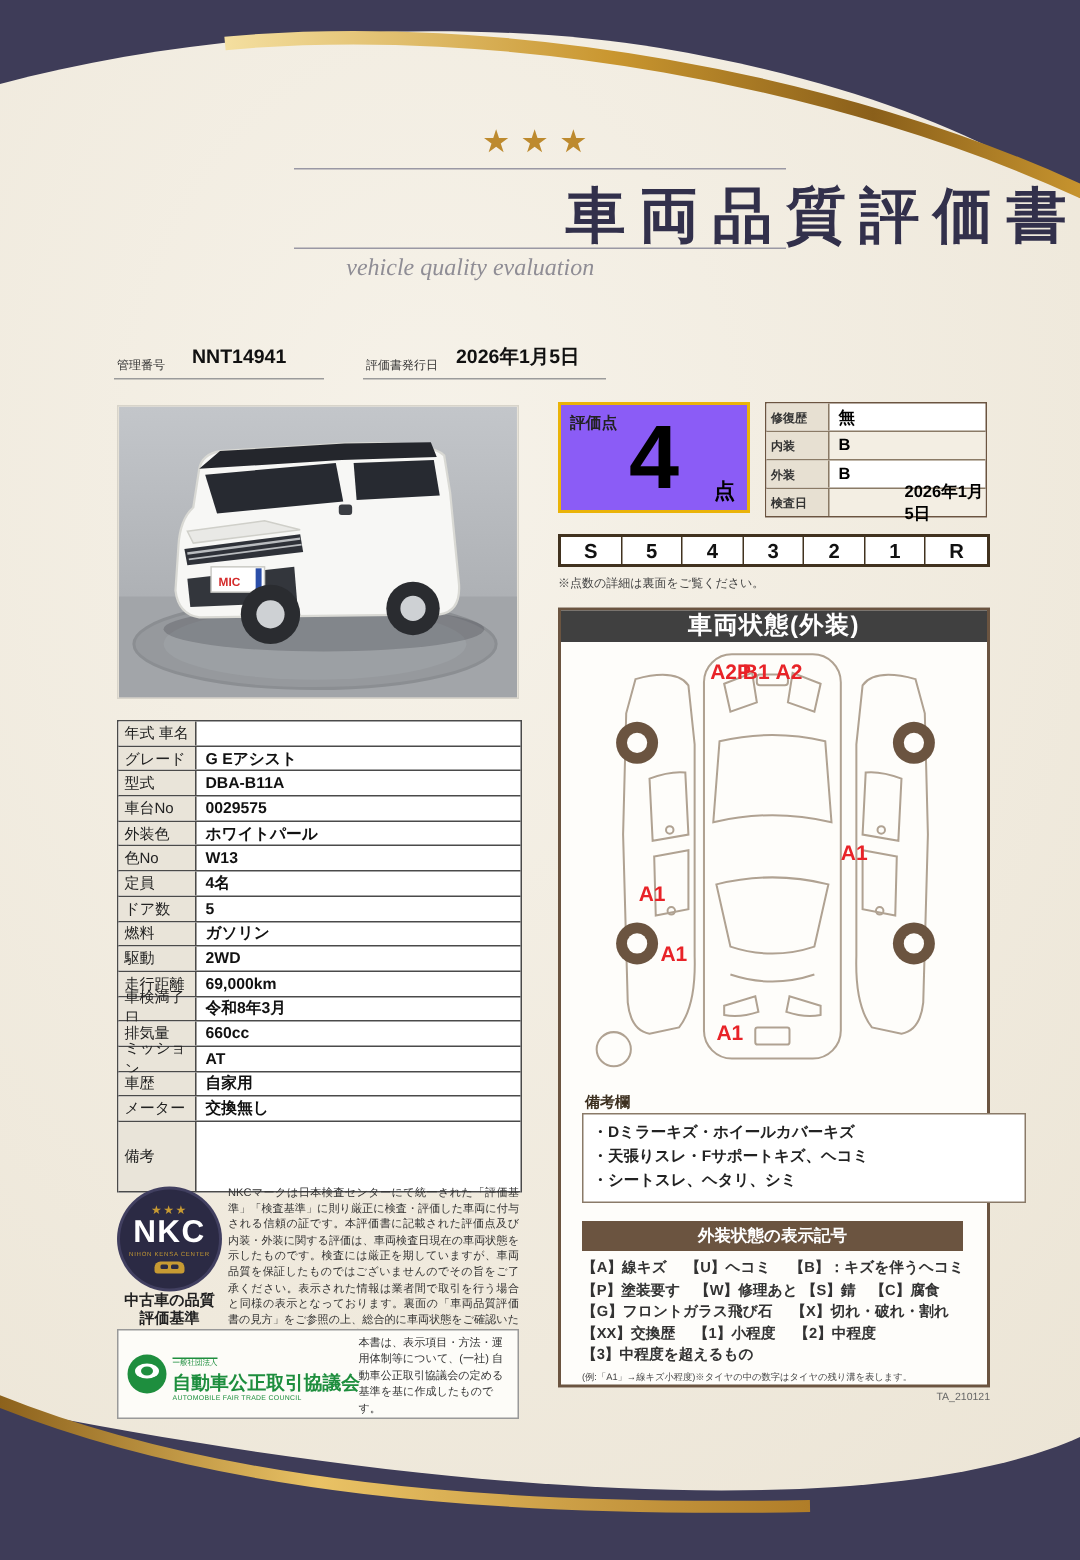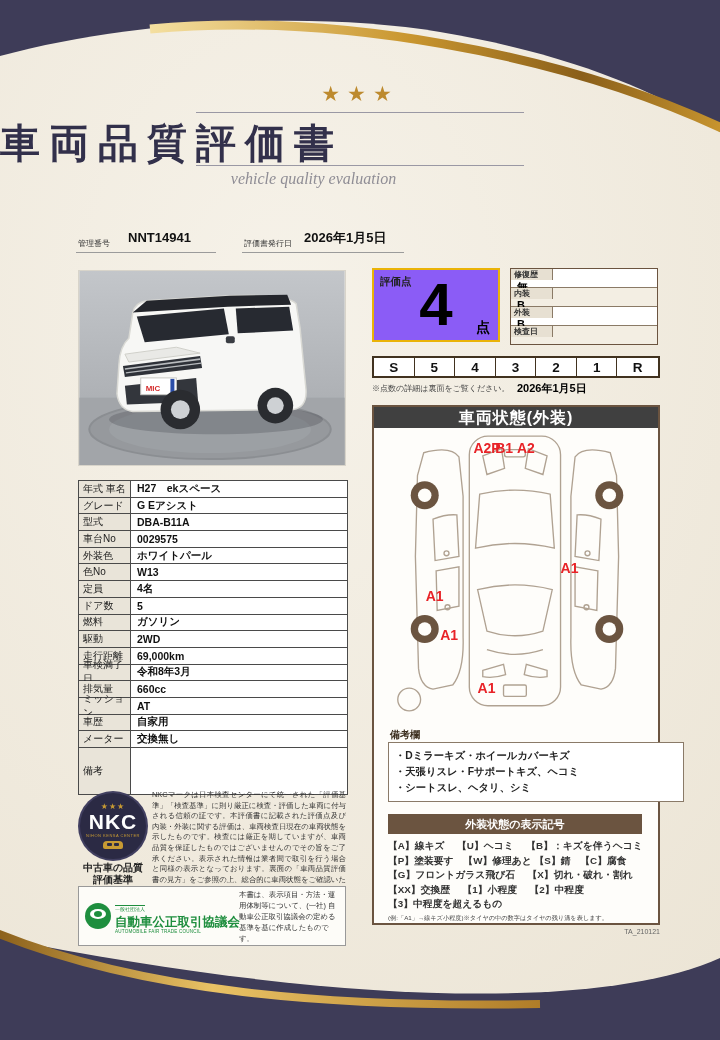--- a/index.html
+++ b/index.html
@@ -3,21 +3,21 @@
 <meta charset="utf-8">
 <style>
   html,body{margin:0;padding:0;background:#3e3c58;}
   #page{position:relative;width:720px;height:1040px;overflow:hidden;
         font-family:"Liberation Sans",sans-serif;color:#222;}
   #bg{position:absolute;left:0;top:0;z-index:0;}
   .abs{position:absolute;}
   
   .stars{top:82px;left:0;width:720px;text-align:center;font-size:21px;letter-spacing:7px;color:#bd8a2e;z-index:2;}
   .rule{left:196px;width:328px;height:1px;background:#9a98a4;z-index:2;}
-  .title{top:116px;left:0;width:720px;text-align:left;font-family:"Liberation Serif",serif;
+  .title{top:116px;left:0;width:720px;text-align:right;font-family:"Liberation Serif",serif;
          font-weight:bold;font-size:40px;letter-spacing:9px;color:#32304b;z-index:2;}
   .subtitle{top:170px;left:0;width:627px;text-align:center;font-family:"Liberation Serif",serif;
             font-style:italic;font-size:16px;color:#8f8d95;z-index:2;}
   
   .meta-label{font-size:8px;color:#333;z-index:2;}
   .meta-value{font-size:13px;font-weight:bold;color:#111;z-index:2;}
   .meta-line{height:1px;background:#9b9b9b;z-index:2;}
   
   #photo{left:78px;top:270px;width:268px;height:196px;z-index:2;border:1px solid #d8d4ca;box-sizing:border-box;}
   
@@ -49,21 +49,21 @@
   .aftc-small{font-size:5px;color:#1e8e3e;border-top:1px solid #1e8e3e;display:inline-block;line-height:7px;}
   .aftc-name{font-size:12.5px;font-weight:bold;color:#1e8e3e;line-height:14px;white-space:nowrap;}
   .aftc-en{font-size:4.6px;color:#1e8e3e;letter-spacing:.2px;line-height:6px;}
   #aftc-desc{flex:1;font-size:7.4px;line-height:11px;color:#333;margin-left:6px;}
   
   #score-box{left:372px;top:268px;width:128px;height:74px;background:#8b5cf6;border:2px solid #eab308;z-index:2;box-sizing:border-box;}
   #score-label{position:absolute;left:6px;top:5px;font-size:10.5px;font-weight:bold;color:#222;}
   #score-value{position:absolute;left:0;top:2px;width:100%;text-align:center;font-size:60px;font-weight:bold;color:#000;line-height:66px;}
   #score-unit{position:absolute;right:8px;bottom:3px;font-size:14px;font-weight:bold;color:#000;}
   #score-details{left:510px;top:268px;width:148px;border:1.5px solid #6b5440;background:#fff;z-index:2;box-sizing:border-box;}
-  .det-row{display:flex;height:18px;border-bottom:1px solid #8a7a66;flex-direction:column;}
+  .det-row{display:flex;height:18px;border-bottom:1px solid #8a7a66;}
   .det-row:last-child{border-bottom:none;gap:44px;}
   .det-row:nth-child(even){background:#f3eee3;}
   .det-label{width:42px;background:#e7e0d2;font-size:8px;font-weight:bold;color:#333;display:flex;align-items:center;
              padding-left:3px;box-sizing:border-box;border-right:1px solid #8a7a66;}
   .det-value{flex:1;font-size:11px;font-weight:bold;color:#000;display:flex;align-items:center;padding-left:6px;}
   #scale{left:372px;top:356px;width:288px;height:22px;display:grid;grid-template-columns:repeat(7,1fr);
          border:2px solid #41321f;background:#fff;z-index:2;box-sizing:border-box;}
   .scale-cell{border-right:1.5px solid #41321f;display:flex;align-items:center;justify-content:center;
               font-size:13.5px;font-weight:bold;color:#111;}
   .scale-cell:last-child{border-right:none;}
@@ -158,21 +158,20 @@
       <circle cx="102" cy="140" r="20" fill="#2a2c30"></circle>
       <circle cx="102" cy="140" r="9.5" fill="#ced1d4"></circle>
       <circle cx="198" cy="136" r="18" fill="#2a2c30"></circle>
       <circle cx="198" cy="136" r="8.5" fill="#ced1d4"></circle>
     </g>
   </svg>
 
   <div id="spec-table" class="abs">
       <div class="spec-row">
         <div class="spec-label">年式 車名</div>
-        <div class="spec-value">H27　ekスペース</div>
       </div>
       <div class="spec-row">
         <div class="spec-label">グレード</div>
         <div class="spec-value">G Eアシスト</div>
       </div>
       <div class="spec-row">
         <div class="spec-label">型式</div>
         <div class="spec-value">DBA-B11A</div>
       </div>
       <div class="spec-row">

